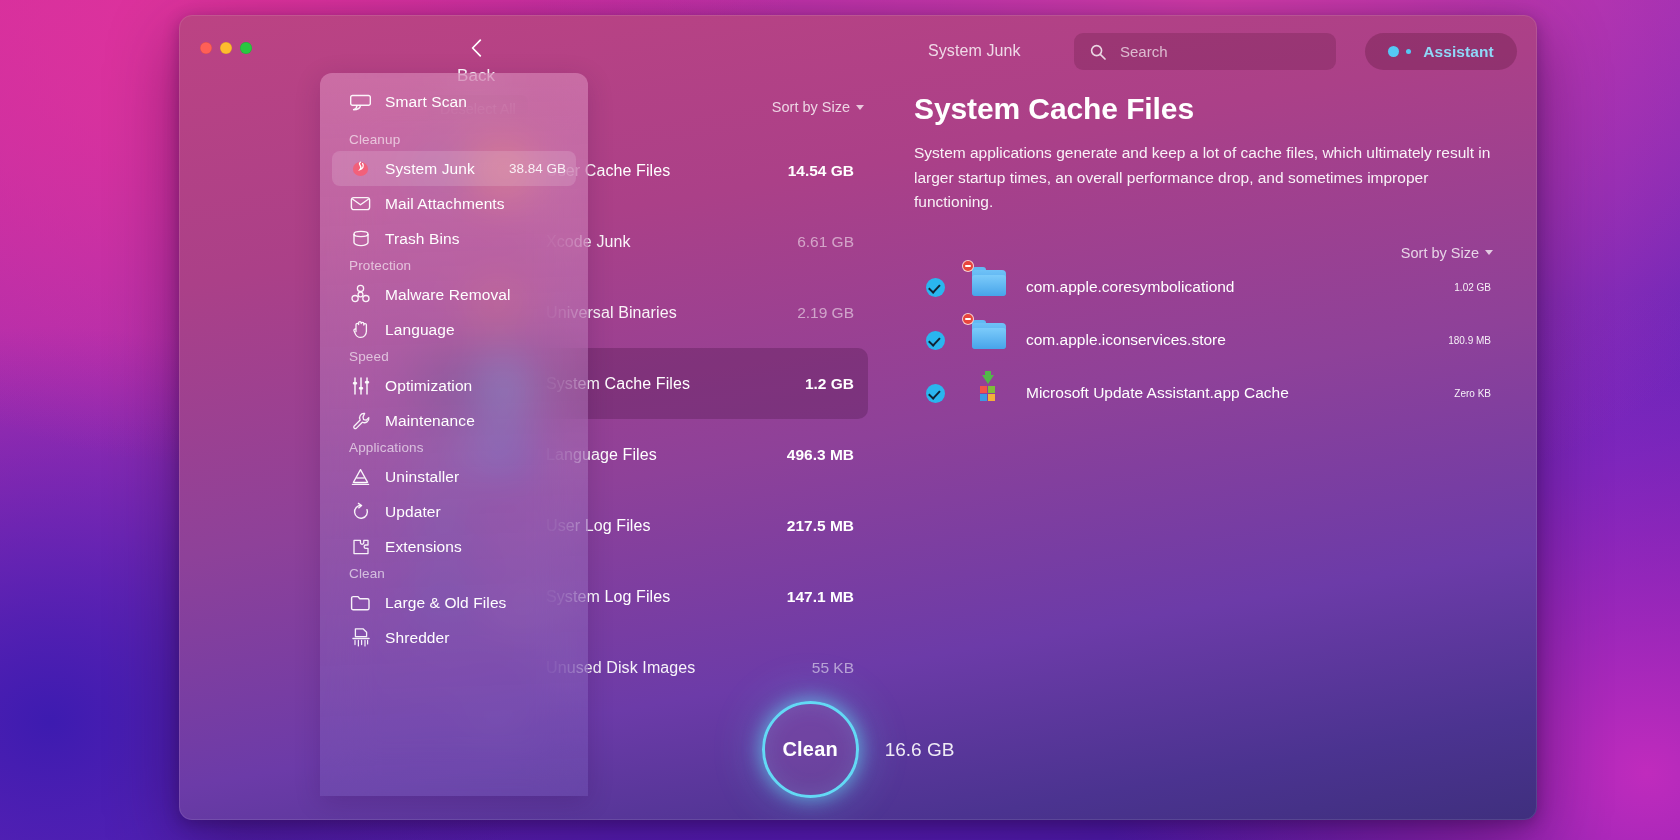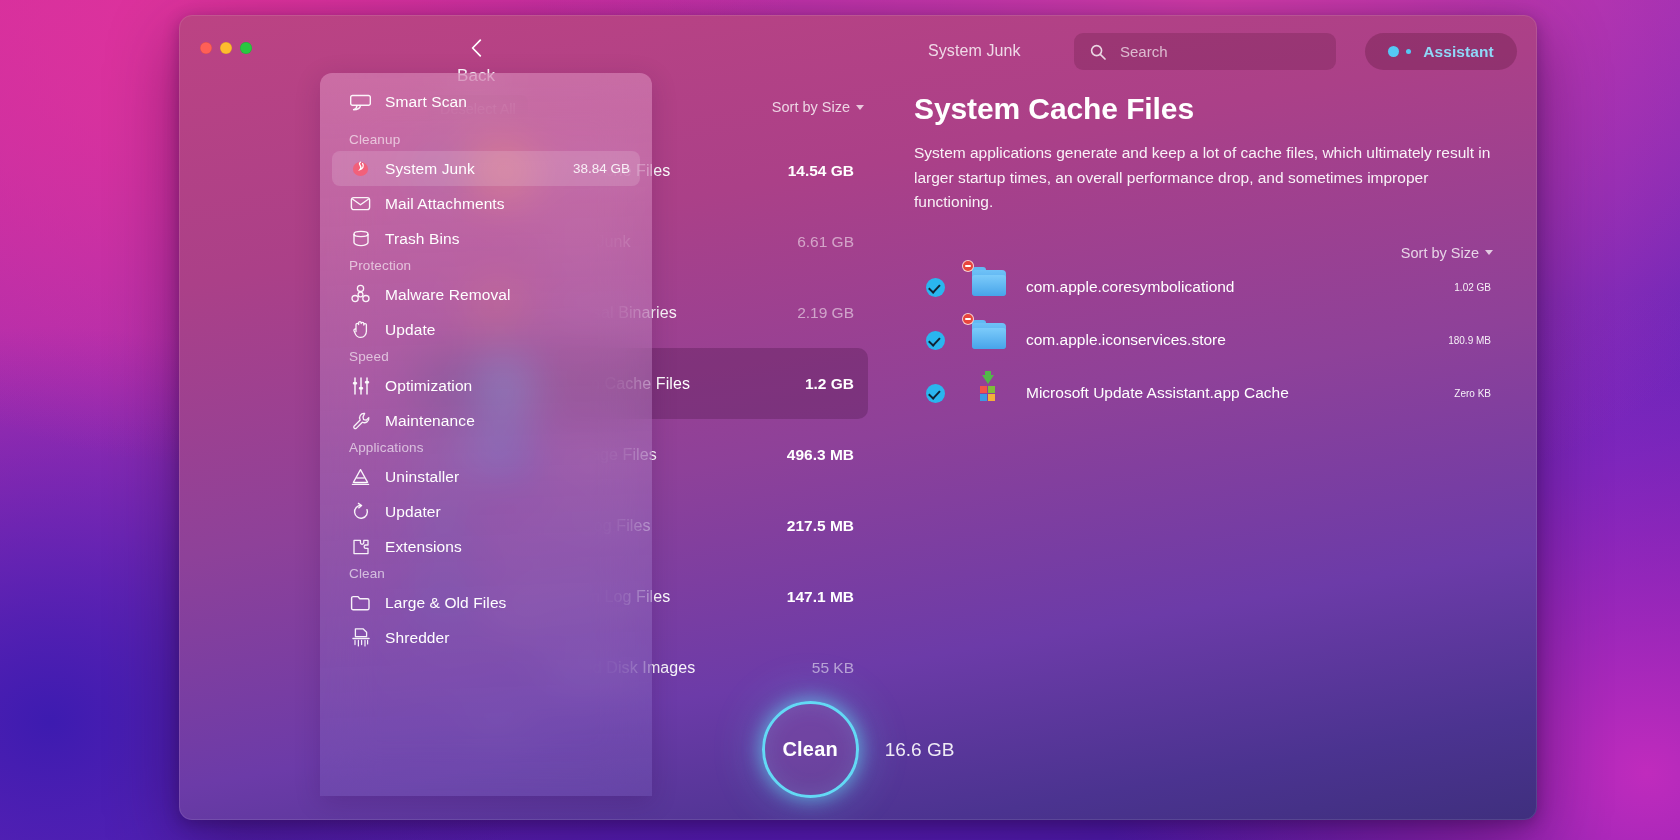--- a/index.html
+++ b/index.html
@@ -55,21 +55,21 @@
   }
   .tl { width: 12px; height: 12px; border-radius: 50%; }
   .tl.red    { background: #ff5f57; box-shadow: inset 0 0 0 .5px rgba(0,0,0,.13); }
   .tl.yellow { background: #febc2e; box-shadow: inset 0 0 0 .5px rgba(0,0,0,.13); }
   .tl.green  { background: #28c840; box-shadow: inset 0 0 0 .5px rgba(0,0,0,.13); }
 
   
   #sidebar {
     position: absolute;
     left: 141px; top: 58px;
-    width: 332px; height: 723px;
+    width: 268px; height: 723px;
     border-radius: 12px 12px 0 0;
     z-index: 30;
     background: linear-gradient(178deg,
         rgba(233,170,209,.42) 0%,
         rgba(208,150,205,.36) 30%,
         rgba(160,130,205,.30) 62%,
         rgba(128,110,196,.26) 100%);
     backdrop-filter: blur(26px);
     box-shadow: 0 6px 26px rgba(40,0,60,.18);
     padding-top: 11px;
@@ -582,21 +582,21 @@
         </span>
         <span class="side-label">Malware Removal</span>
       </div>
 
       <div class="side-row">
         <span class="side-ico">
           <svg width="20" height="21" viewBox="0 0 20 21">
             <path d="M5 12.5 V5.6 a1.3 1.3 0 0 1 2.6 0 V4 a1.3 1.3 0 0 1 2.6 0 v.6 a1.3 1.3 0 0 1 2.6 0 v1.4 a1.3 1.3 0 0 1 2.6 0 v6.3 c0 3.5-2.4 6.1-5.6 6.1 -3.2 0-5-2-5.8-4.3 L3 11.8 a1.3 1.3 0 0 1 2-1.5 z" fill="none" stroke="currentColor" stroke-width="1.3" stroke-linejoin="round"></path>
           </svg>
         </span>
-        <span class="side-label">Update</span>
+        <span class="side-label">Language</span>
       </div>
 
       <div class="side-group">Speed</div>
 
       <div class="side-row">
         <span class="side-ico">
           <svg width="20" height="20" viewBox="0 0 20 20">
             <path d="M4 2 V18 M10 2 V18 M16 2 V18" stroke="currentColor" stroke-width="1.5" stroke-linecap="round"></path>
             <rect x="1.8" y="6" width="4.4" height="2.6" rx="1.1" fill="currentColor"></rect>
             <rect x="7.8" y="11" width="4.4" height="2.6" rx="1.1" fill="currentColor"></rect>

